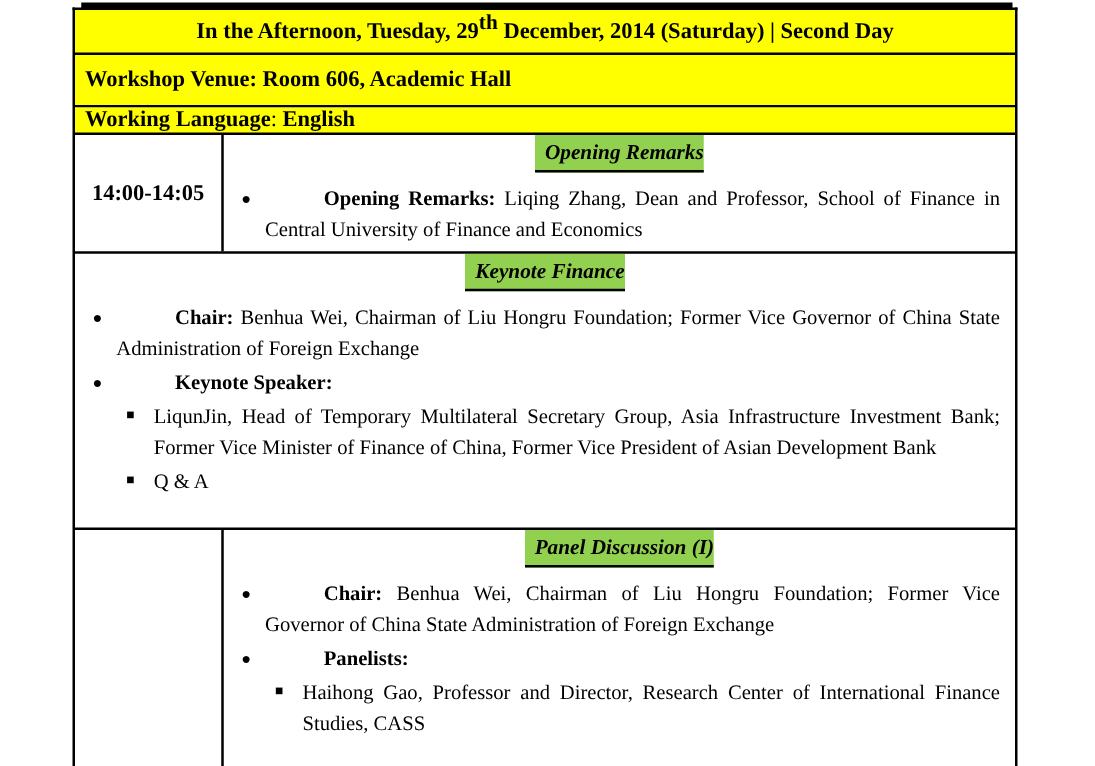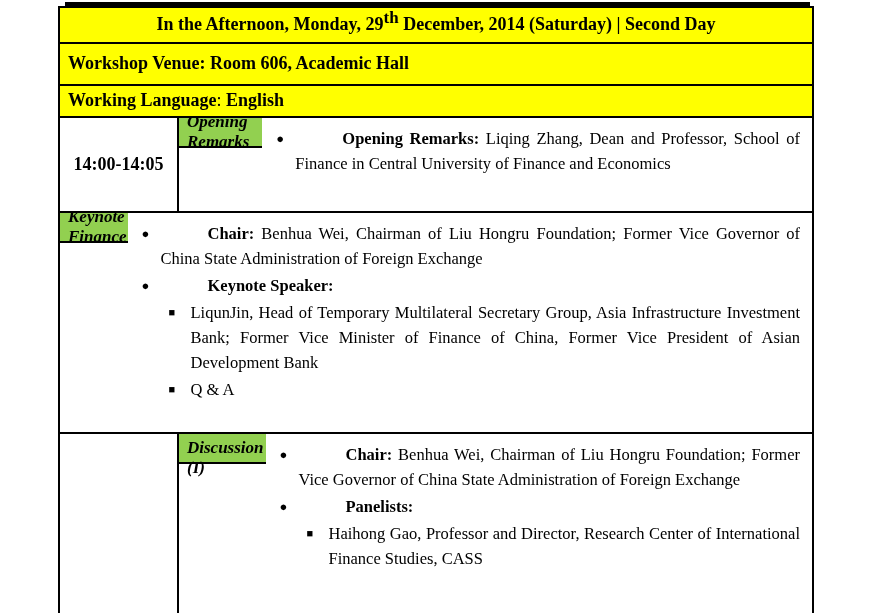--- a/index.html
+++ b/index.html
@@ -19,21 +19,21 @@
   .yrow.left { padding-left:8px; }
   .yrow sup { font-size:17px; vertical-align:super; line-height:0; }
   .reg { font-weight:normal; }
 
   
   .srow { display:flex; border-bottom:2px solid #000; }
   .srow:last-child { border-bottom:none; flex:1; }
   .time-cell { width:119px; border-right:2px solid #000; display:flex;
                align-items:center; justify-content:center;
                font-weight:bold; font-size:18px; flex-shrink:0; }
-  .content-cell { flex:1; display:flex; overflow:hidden; }
+  .content-cell { flex:1; display:flex; flex-direction:column; overflow:hidden;align-items:center; }
   .sec-header { background:#92D050; border-bottom:2px solid #000; height:30px;
                 display:flex; align-items:center; padding-left:8px;
                 font-weight:bold; font-style:italic; font-size:17px; }
   .sec-body { padding:6px 12px 4px 14px; font-size:16.5px; line-height:25px; }
 
   .item { display:flex; margin-top:2px; }
   .item .marker { width:19px; flex-shrink:0; font-size:13px; line-height:25px; }
   .item .txt { flex:1; text-align:justify; }
   .item .txt b { font-weight:bold;margin-left:47px; }
   .item.l2 { margin-left:27px; }
@@ -42,29 +42,29 @@
 </head>
 <body>
 
 <div class="screen">
 
   <div class="top-bar"></div>
 
   <div class="agenda-table">
 
     <div class="yrow center" style="height:36px">
-        <span><span>In the Afternoon, Monday, 29</span><sup>th</sup><span> December, 2014 (Saturday) | Second Day</span></span>
+        <span><span>In the Afternoon, Tuesday, 29</span><sup>th</sup><span> December, 2014 (Saturday) | Second Day</span></span>
       </div>
 
 
     <div class="yrow left" style="height:42px">
         <span>Workshop Venue: Room 606, Academic Hall</span>
       </div>
 
-    <div class="yrow left" style="height:32px">
+    <div class="yrow left" style="height:22px">
         <span><b>Working Language</b><span class="reg">:</span><b> English</b></span>
       </div>
 
     <div class="srow" style="height:95px">
       <div class="time-cell">
           <span>14:00-14:05</span>
         </div>
       <div class="content-cell">
         <div class="sec-header">
             <span>Opening Remarks</span>

